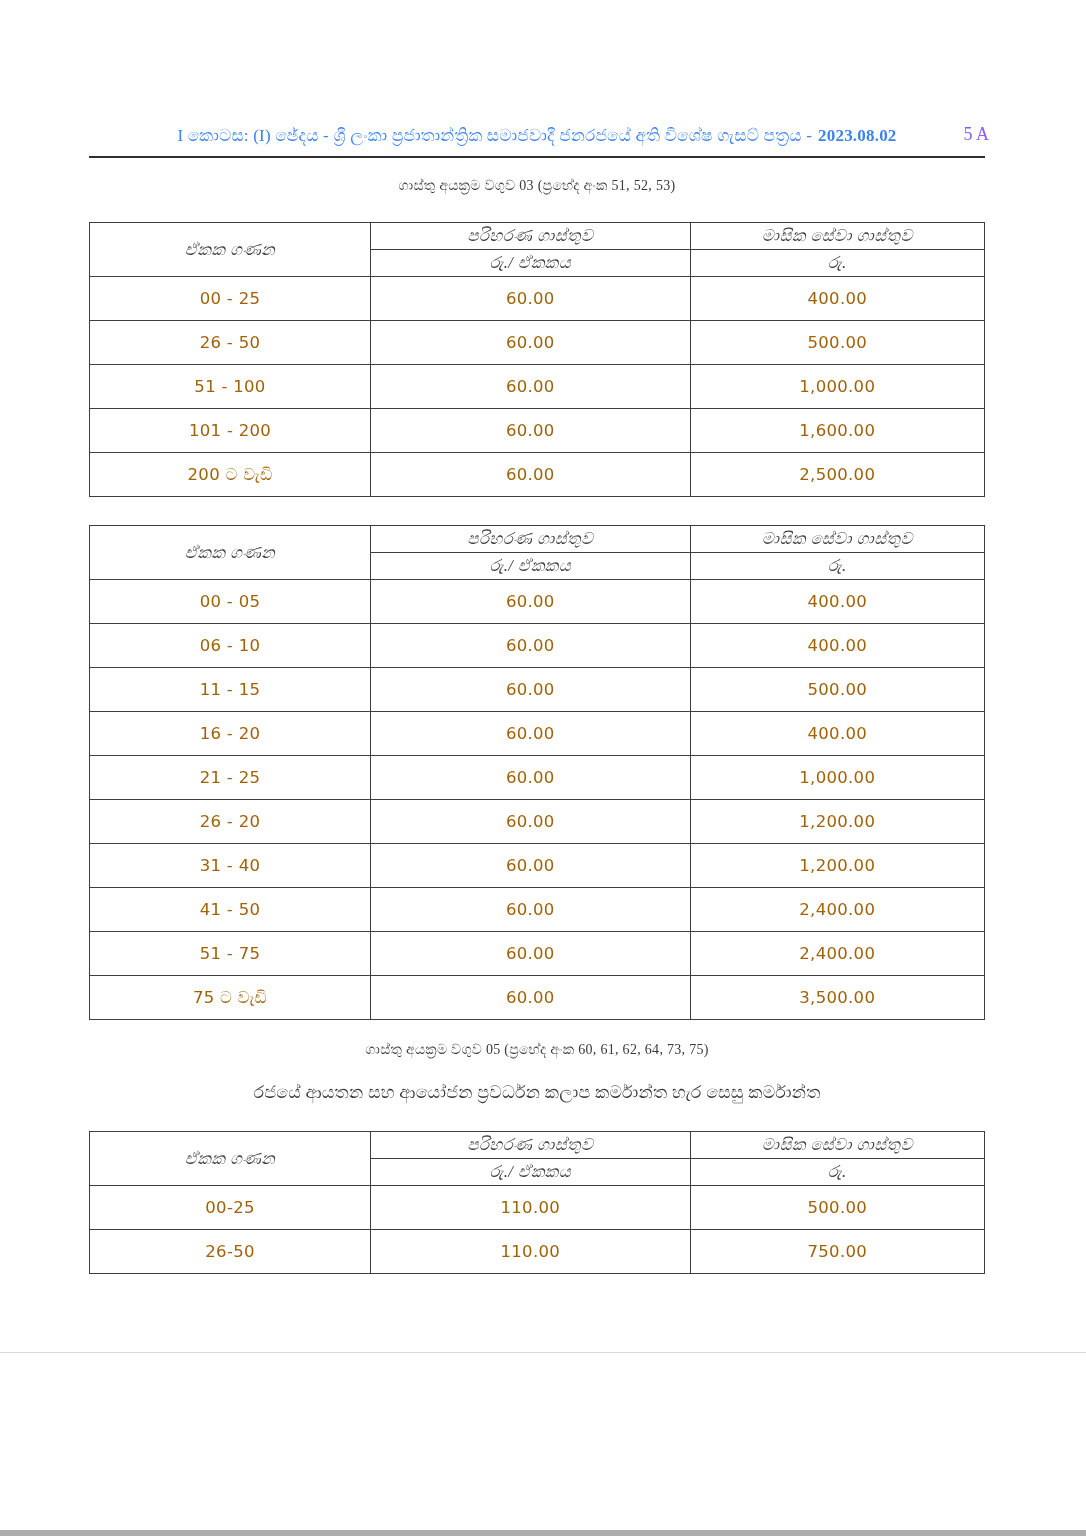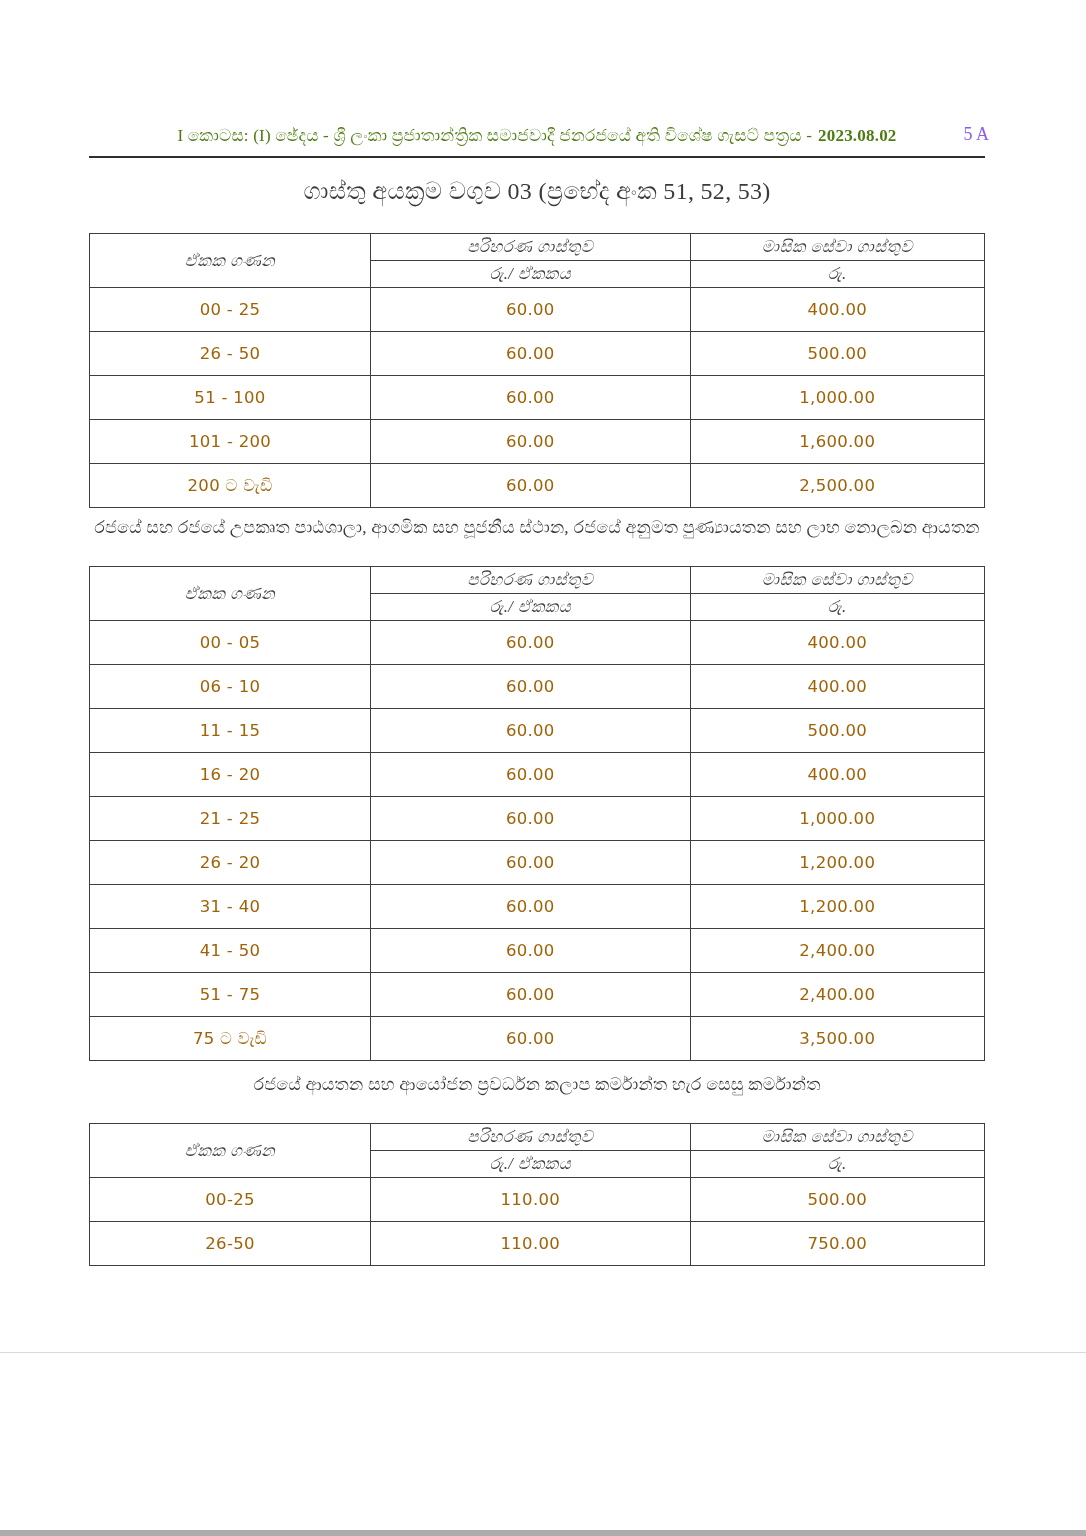--- a/index.html
+++ b/index.html
@@ -24,21 +24,21 @@
   
   .gz-header {
     margin-top: 126px;
     position: relative;
     height: 26px;
   }
   .gz-header-text {
     text-align: center;
     font-size: 17px;
     letter-spacing: 0.2px;
-    color: #4d7c0f;
+    color: #3b82f6;
     white-space: nowrap;
   }
   .gz-date {
     font-weight: bold;
     padding-left: 6px;
   }
   .gz-page-number {
     position: absolute;
     right: -4px;
     top: -2px;
@@ -48,37 +48,37 @@
   .gz-rule {
     border: none;
     border-top: 2px solid #2f2f2f;
     margin: 4px 0 0 0;
   }
   
   .sec-title {
     margin: 0;
     text-align: center;
     font-weight: normal;
-    font-size: 24px;
+    font-size: 14px;
     color: #3a3a3a;
     letter-spacing: 0.3px;
   }
   .sec-subtitle {
     margin: 0;
     text-align: center;
     font-size: 17.5px;
     color: #363636;
     letter-spacing: 0.2px;
   }
   .sec-title.t1 { margin-top: 20px; }
   .sec-subtitle.s1 { margin-top: 9px; }
   .sec-title.t2 { margin-top: 31px; }
   .sec-subtitle.s2 { margin-top: 9px; }
   .sec-title.t3 { margin-top: 22px; }
-  .sec-subtitle.s3 { margin-top: 13px; }
+  .sec-subtitle.s3 { margin-top: 24px; }
   
   table.tariff-table {
     width: 100%;
     border-collapse: collapse;
     table-layout: fixed;
     margin-top: 28px;
     border-radius: 11px;
   }
   table.tariff-table col.c1 { width: 31.4%; }
   table.tariff-table col.c2 { width: 35.7%; }
@@ -176,21 +176,20 @@
           <td>1,600.00</td>
         </tr>
         <tr>
           <td>200 ට වැඩි</td>
           <td>60.00</td>
           <td>2,500.00</td>
         </tr>
       </tbody>
   </table>
 
-  <p class="sec-subtitle s2">රජයේ සහ රජයේ උපකෘත පාඨශාලා, ආගමික සහ පූජනීය ස්ථාන, රජයේ අනුමත පුණ්‍යායතන සහ ලාභ නොලබන ආයතන</p>
 
   <table class="tariff-table">
     <colgroup>
         <col class="c1">
         <col class="c2">
         <col class="c3">
       </colgroup>
     <thead>
       <tr>
         <th rowspan="2">ඒකක ගණන</th>
@@ -249,20 +248,21 @@
           <td>2,400.00</td>
         </tr>
         <tr>
           <td>75 ට වැඩි</td>
           <td>60.00</td>
           <td>3,500.00</td>
         </tr>
       </tbody>
   </table>
 
+  <h2 class="sec-title t3">ගාස්තු අයක්‍රම වගුව 05 (ප්‍රභේද අංක 60, 61, 62, 64, 73, 75)</h2>
   <p class="sec-subtitle s3">රජයේ ආයතන සහ ආයෝජන ප්‍රවර්ධන කලාප කර්මාන්ත හැර සෙසු කර්මාන්ත</p>
 
   <table class="tariff-table">
     <colgroup>
         <col class="c1">
         <col class="c2">
         <col class="c3">
       </colgroup>
     <thead>
       <tr>

